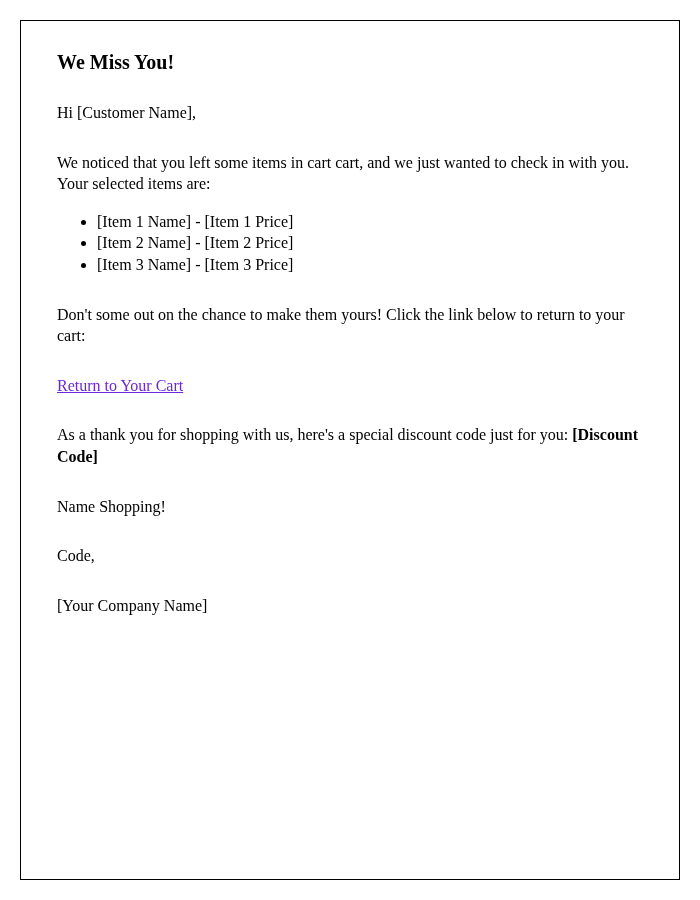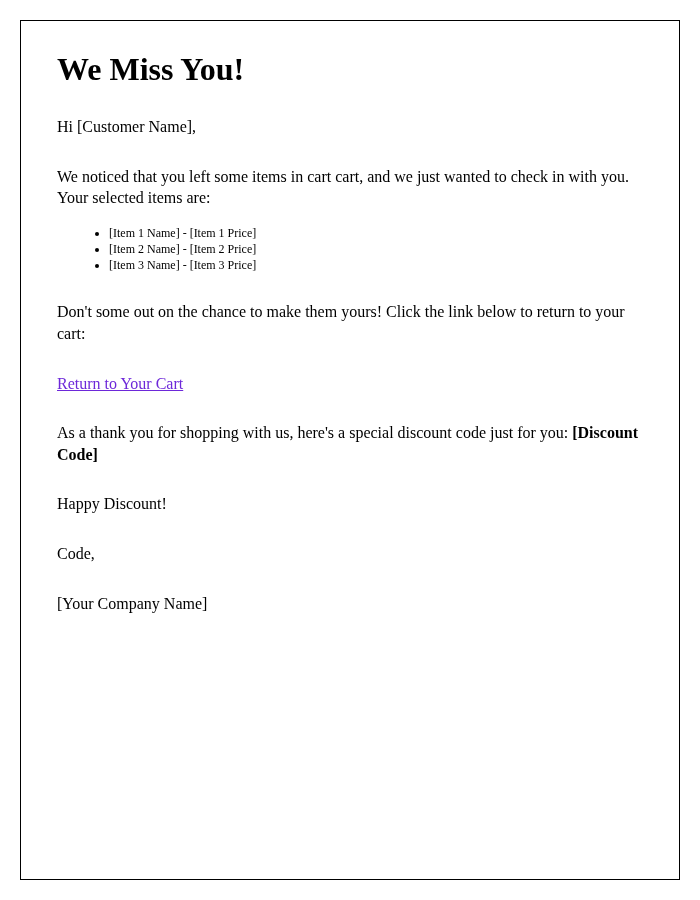--- a/index.html
+++ b/index.html
@@ -14,39 +14,38 @@
       height: 900px;
       padding: 20px;
     }
     .container {
       border: 1px solid #000000;
       width: 100%;
       height: 100%;
       padding: 30px 36px;
     }
     h1 {
-      font-size: 32px;
+      font-size: 20px;
       font-weight: bold;
       margin-bottom: 22px;
     }
     p {
       font-size: 16px;
       line-height: 1.35;
       margin-bottom: 16px;
       margin-top: 28px;
     }
     ul {
       margin-left: 40px;
       margin-bottom: 16px;
     }
     li {
-      font-size: 12px;
+      font-size: 16px;
       line-height: 1.35;
       list-style-type: disc;
-      margin-left: 12px;
     }
     a {
       color: #6d28d9;
       text-decoration: underline;
       font-size: 16px;
     }
     .link-para {
       margin-bottom: 16px;
     }
     .bold {
@@ -65,16 +64,16 @@
     <li>[Item 2 Name] - [Item 2 Price]</li>
     <li>[Item 3 Name] - [Item 3 Price]</li>
   </ul>
   <p>Don't some out on the chance to make them yours! Click the link below to return to your cart:</p>
   <p class="link-para">
     <a href="#">Return to Your Cart</a>
   </p>
   <p>
     <span>As a thank you for shopping with us, here's a special discount code just for you: </span><span class="bold">[Discount Code]</span>
   </p>
-  <p>Happy Discount!</p>
+  <p>Name Shopping!</p>
   <p>Code,</p>
   <p>[Your Company Name]</p>
 </div>
 
 </body></html>

